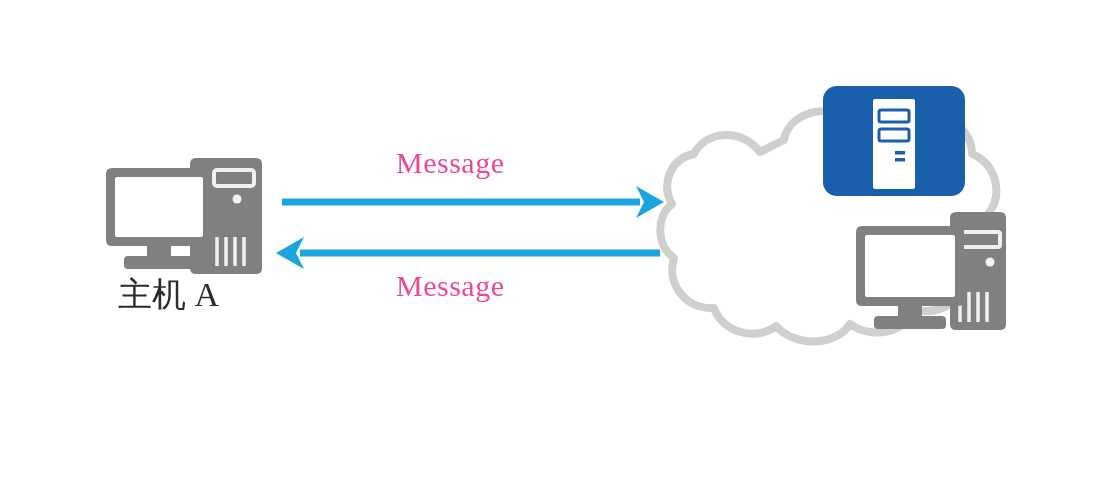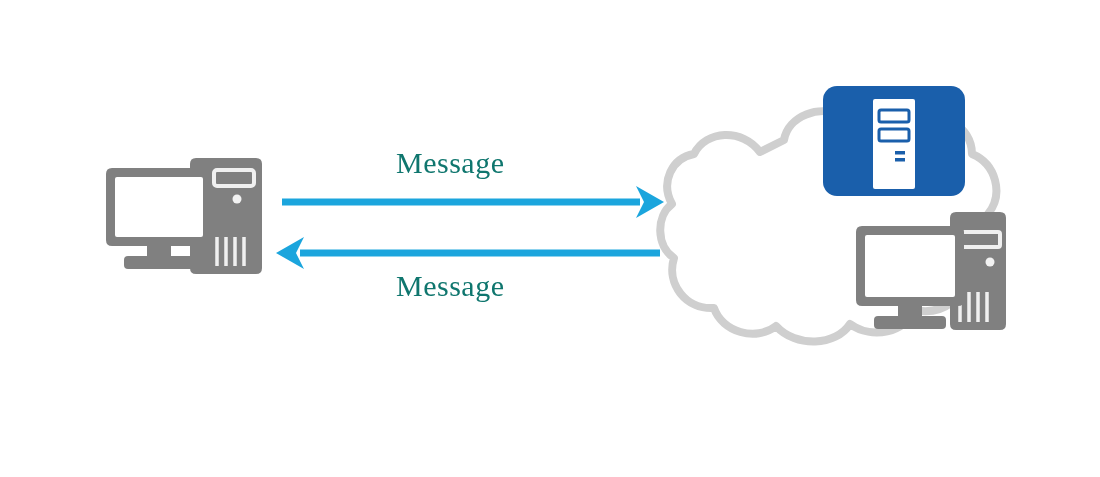--- a/index.html
+++ b/index.html
@@ -21,21 +21,21 @@
     position: absolute;
     top: 0;
     left: 0;
     width: 1100px;
     height: 477px;
   }
   .msg-label {
     position: absolute;
     font-family: "Liberation Serif", "DejaVu Serif", serif;
     font-size: 30px;
-    color: #0f766e;
+    color: #ec4899;
     letter-spacing: 0.5px;
     white-space: nowrap;
   }
   #msg-top-label  { left: 396px; top: 146px; }
   #msg-bot-label  { left: 396px; top: 269px; }
   #host-a-label {
     position: absolute;
     left: 118px;
     top: 272px;
     font-family: "Liberation Serif", "DejaVu Serif", serif;
@@ -134,14 +134,15 @@
 
       <rect x="898" y="306" width="24" height="10" fill="#808080"></rect>
       <rect x="874" y="316" width="72" height="13" rx="4" fill="#808080"></rect>
     </g>
   </svg>
 
   <div class="msg-label" id="msg-top-label">Message</div>
 
   <div class="msg-label" id="msg-bot-label">Message</div>
 
+  <div id="host-a-label">主机 A</div>
 
 </div>
 
 </body></html>

